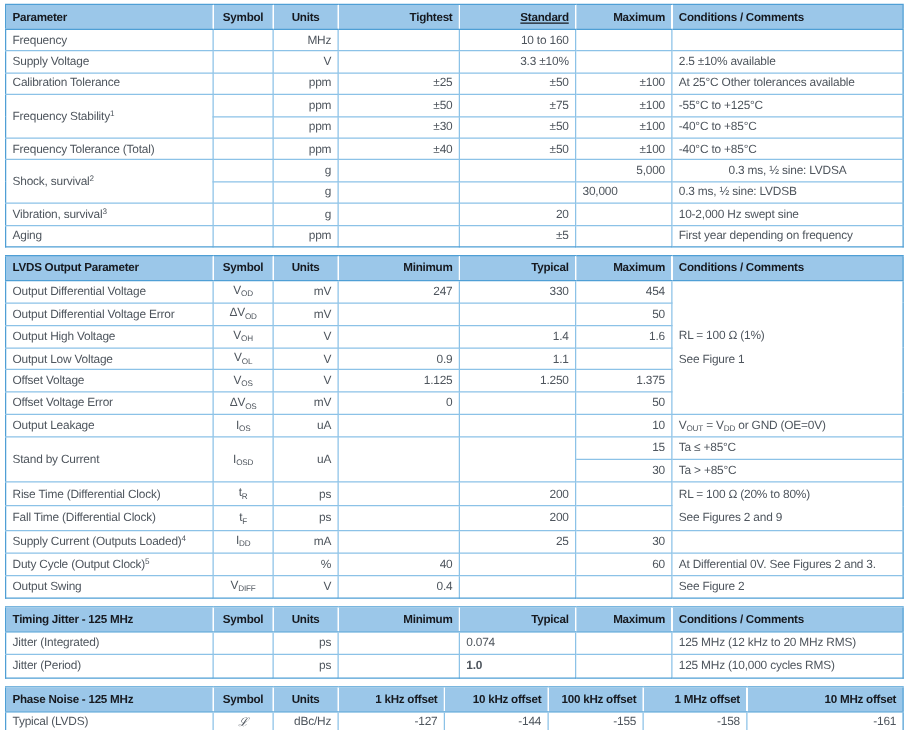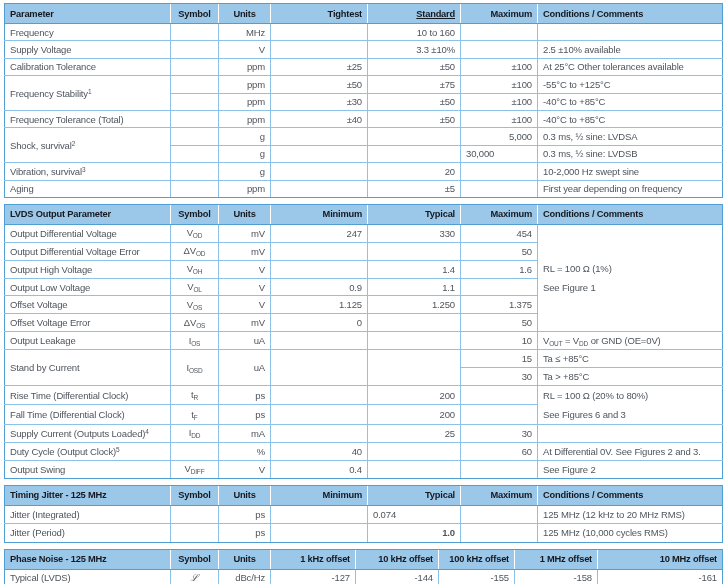--- a/index.html
+++ b/index.html
@@ -135,21 +135,21 @@
           <td style="text-align: right;">±100</td>
           <td style="text-align: left;">-40°C to +85°C</td>
         </tr>
         <tr>
           <td rowspan="2" style="text-align: left;">Shock, survival<sup>2</sup></td>
           <td style="text-align: center;"></td>
           <td style="text-align: right;">g</td>
           <td style="text-align: right;"></td>
           <td style="text-align: right;"></td>
           <td style="text-align: right;">5,000</td>
-          <td style="text-align: left; margin-left: 35px;">0.3 ms, ½ sine: LVDSA</td>
+          <td style="text-align: center; margin-left: 35px;">0.3 ms, ½ sine: LVDSA</td>
         </tr>
         <tr>
           <td style="text-align: center;"></td>
           <td style="text-align: right;">g</td>
           <td style="text-align: right;"></td>
           <td style="text-align: right;"></td>
           <td style="text-align: left;">30,000</td>
           <td style="text-align: left;">0.3 ms, ½ sine: LVDSB</td>
         </tr>
         <tr>
@@ -270,21 +270,21 @@
         </tr>
         <tr>
           <td style="text-align: left;">Rise Time (Differential Clock)</td>
           <td style="text-align: center;">t<sub>R</sub></td>
           <td style="text-align: right;">ps</td>
           <td style="text-align: right;"></td>
           <td style="text-align: right;">200</td>
           <td style="text-align: right;"></td>
           <td rowspan="2" style="text-align: left;">
             <div class="ln">RL = 100 Ω (20% to 80%)</div>
-            <div class="ln">See Figures 6 and 3</div>
+            <div class="ln">See Figures 2 and 9</div>
           </td>
         </tr>
         <tr>
           <td style="text-align: left;">Fall Time (Differential Clock)</td>
           <td style="text-align: center;">t<sub>F</sub></td>
           <td style="text-align: right;">ps</td>
           <td style="text-align: right;"></td>
           <td style="text-align: right;">200</td>
           <td style="text-align: right;"></td>
         </tr>
@@ -346,21 +346,21 @@
           <td style="text-align: right;"></td>
           <td style="">0.074</td>
           <td style="text-align: right;"></td>
           <td style="text-align: left;">125 MHz (12 kHz to 20 MHz RMS)</td>
         </tr>
         <tr>
           <td style="text-align: left;">Jitter (Period)</td>
           <td style="text-align: center;"></td>
           <td style="text-align: right;">ps</td>
           <td style="text-align: right;"></td>
-          <td style="text-align: right; font-weight: bold;">1.0</td>
+          <td style="text-align: left; font-weight: bold;">1.0</td>
           <td style="text-align: right;"></td>
           <td style="text-align: left;">125 MHz (10,000 cycles RMS)</td>
         </tr>
       </tbody>
     </table>
     <table class="spec s-phase-noise">
       <colgroup>
         <col style="width: 166px;">
         <col style="width: 48px;">
         <col style="width: 52px;">

